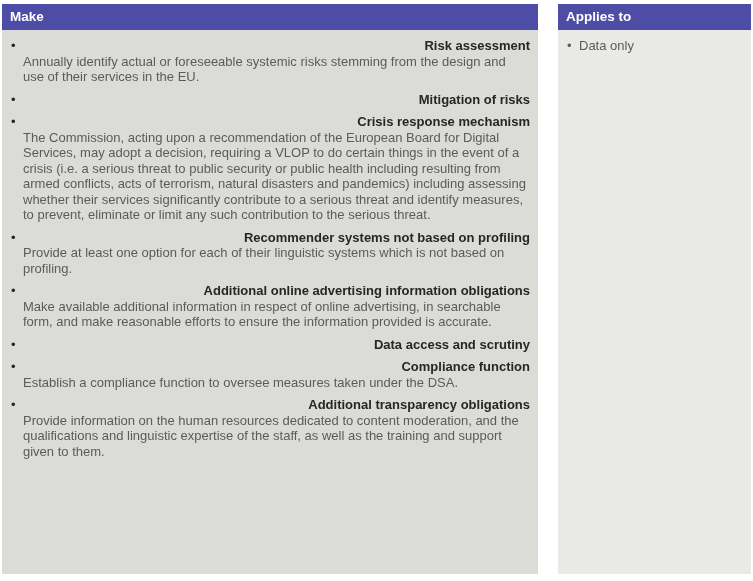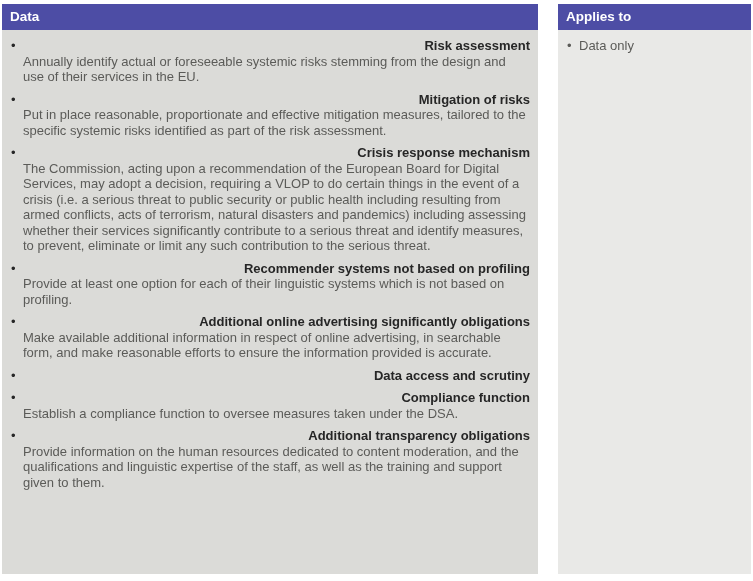--- a/index.html
+++ b/index.html
@@ -62,36 +62,35 @@
     font-size: 13px;
     line-height: 15.5px;
   }
 </style>
 </head>
 <body>
 
 <div class="table-wrap">
 
   <div class="col col-left">
-    <div class="th">Data</div>
+    <div class="th">Make</div>
     <div class="td td-left">
 
       <div class="item">
         <span class="bullet">•</span>
         <div class="item-body">
           <div class="item-title">Risk assessment</div>
           <div class="item-desc">Annually identify actual or foreseeable systemic risks stemming from the design and use of their services in the EU.</div>
         </div>
       </div>
 
       <div class="item">
         <span class="bullet">•</span>
         <div class="item-body">
           <div class="item-title">Mitigation of risks</div>
-          <div class="item-desc">Put in place reasonable, proportionate and effective mitigation measures, tailored to the specific systemic risks identified as part of the risk assessment.</div>
         </div>
       </div>
 
       <div class="item">
         <span class="bullet">•</span>
         <div class="item-body">
           <div class="item-title">Crisis response mechanism</div>
           <div class="item-desc">The Commission, acting upon a recommendation of the European Board for Digital Services, may adopt a decision, requiring a VLOP to do certain things in the event of a crisis (i.e. a serious threat to public security or public health including resulting from armed conflicts, acts of terrorism, natural disasters and pandemics) including assessing whether their services significantly contribute to a serious threat and identify measures, to prevent, eliminate or limit any such contribution to the serious threat.</div>
         </div>
       </div>
@@ -100,21 +99,21 @@
         <span class="bullet">•</span>
         <div class="item-body">
           <div class="item-title">Recommender systems not based on profiling</div>
           <div class="item-desc">Provide at least one option for each of their linguistic systems which is not based on profiling.</div>
         </div>
       </div>
 
       <div class="item">
         <span class="bullet">•</span>
         <div class="item-body">
-          <div class="item-title">Additional online advertising significantly obligations</div>
+          <div class="item-title">Additional online advertising information obligations</div>
           <div class="item-desc">Make available additional information in respect of online advertising, in searchable form, and make reasonable efforts to ensure the information provided is accurate.</div>
         </div>
       </div>
 
       <div class="item">
         <span class="bullet">•</span>
         <div class="item-body">
           <div class="item-title">Data access and scrutiny</div>
         </div>
       </div>

